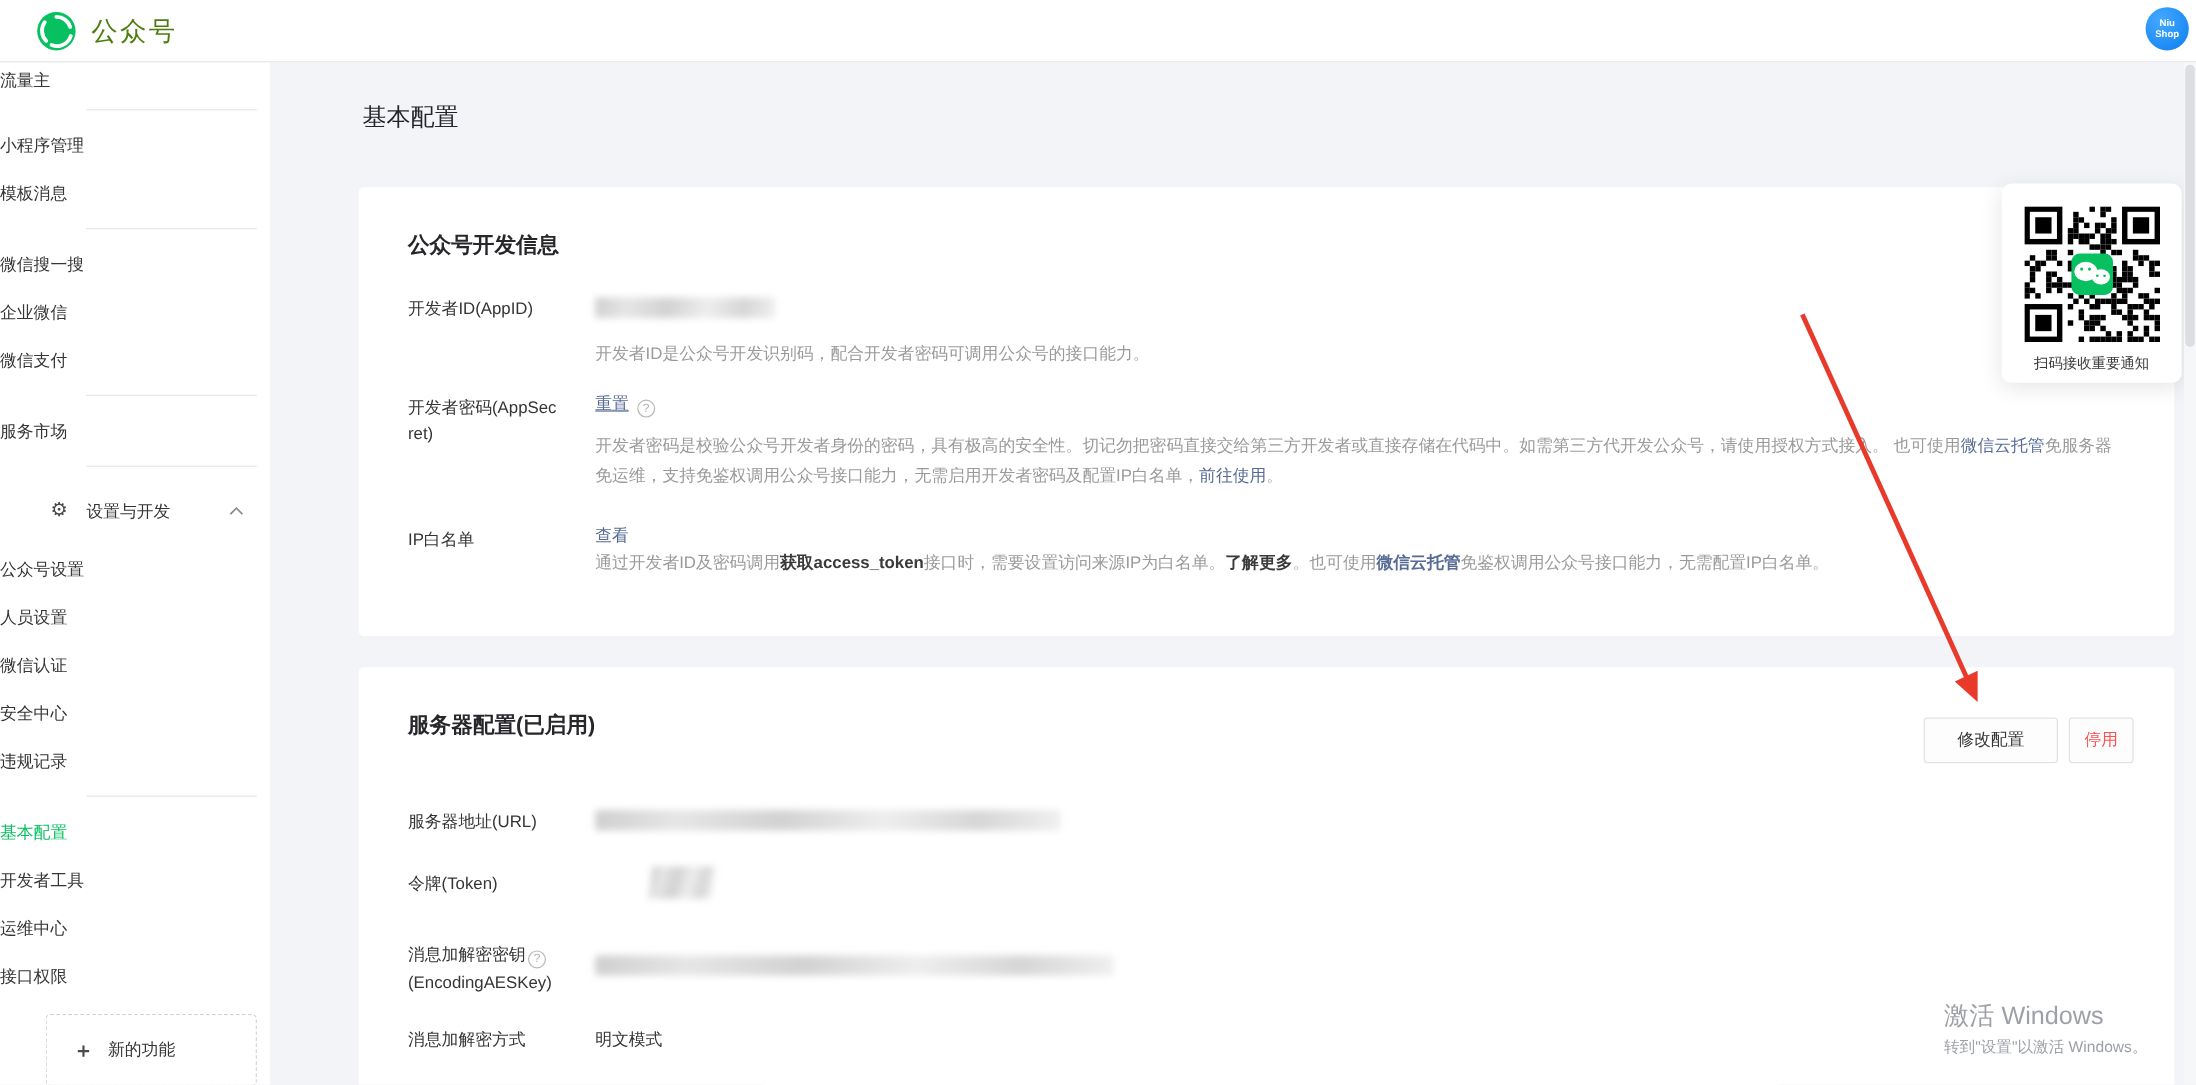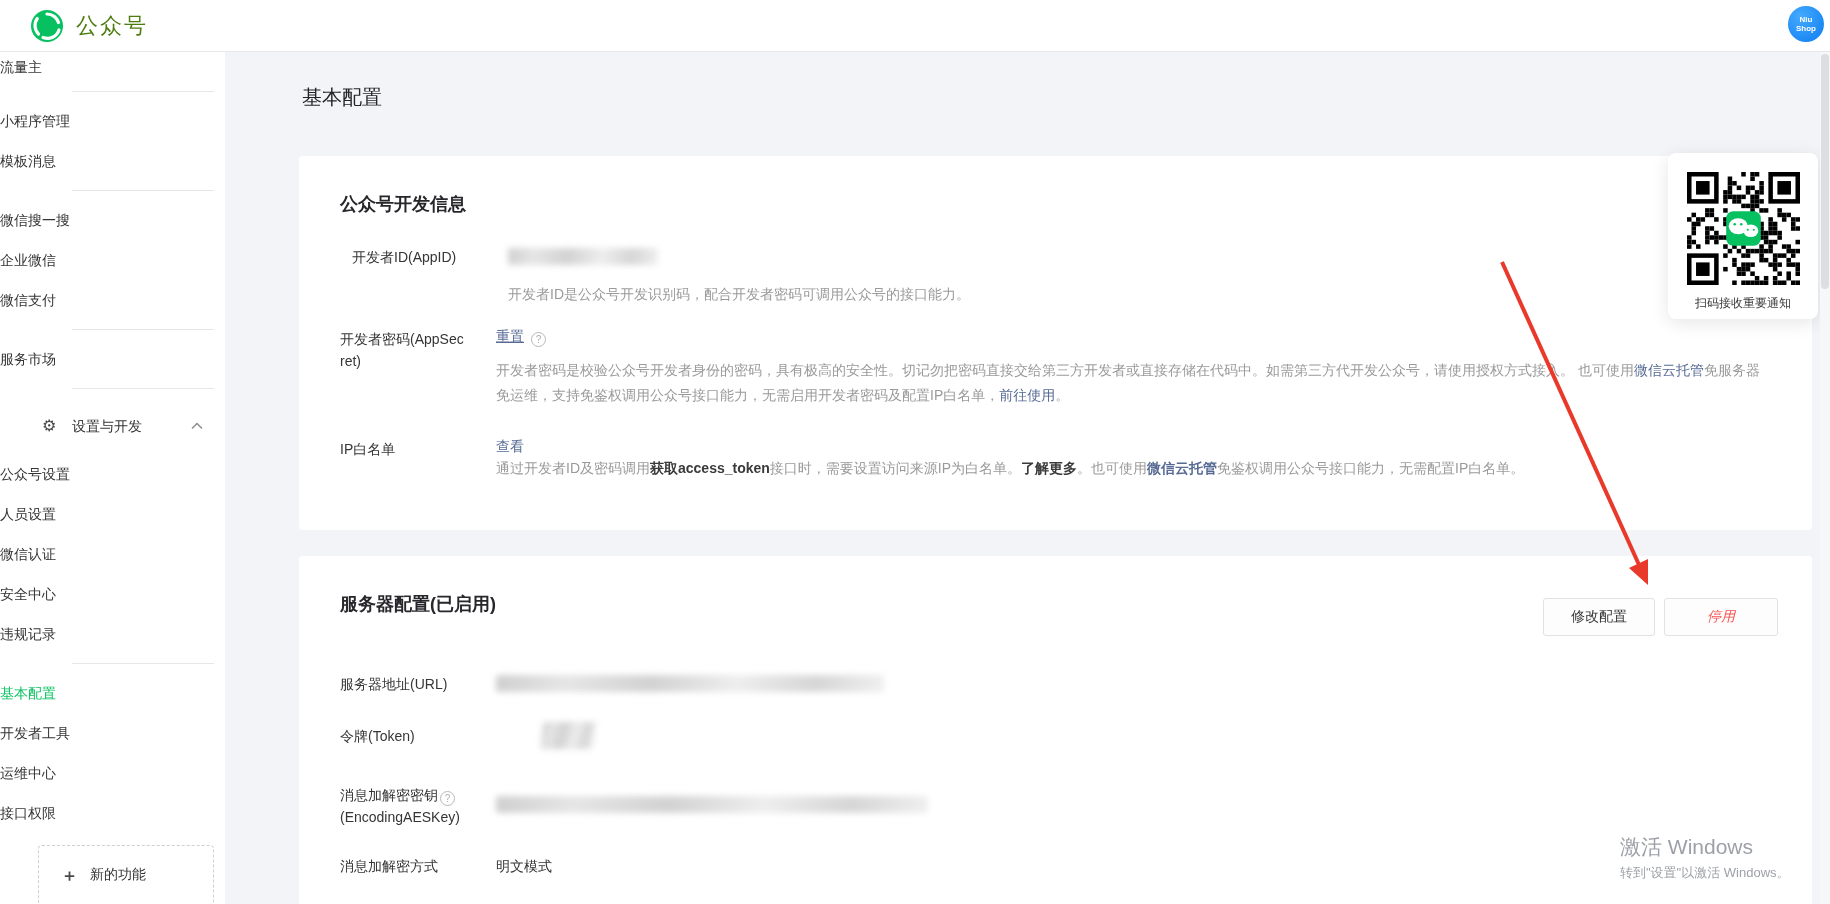--- a/index.html
+++ b/index.html
@@ -53,35 +53,35 @@
   .lnk-strong{color:var(--link-blue);font-weight:700;cursor:pointer;}
   .help{display:inline-block;width:15px;height:15px;border:1px solid #b8b8b8;border-radius:50%;
         color:#b0b0b0;font-size:10px;line-height:13px;text-align:center;vertical-align:-2px;
         margin-left:7px;cursor:pointer;}
   .blur-bar{filter:blur(3px);border-radius:2px;
     background:linear-gradient(100deg,#cfcfcf 0%,#e6e6e6 18%,#d2d2d2 40%,#eeeeee 62%,#d6d6d6 82%,#f0f0f0 100%);}
   #bar-appid{width:150px;height:17px;margin-top:2px;}
   #bar-url{width:388px;height:17px;margin-top:2px;}
   #bar-token{width:52px;height:27px;margin-top:-3px;transform:skewX(-6deg);}
   #bar-aes{width:432px;height:17px;}
-  #card-dev #row-appid{top:90px;margin-left:12px;}
+  #card-dev #row-appid{top:90px;}
   #card-dev #row-appsecret{top:172px;}
   #card-dev #row-ip{top:282px;}
   #row-appid .desc{margin-top:17px;}
   #row-appsecret .desc{margin-top:11px;}
   #row-ip .desc{}
   #card-server #row-url{top:117px;}
   #card-server #row-token{top:169px;gap:46px;}
   #card-server #row-aes{top:228px;}
   #card-server #row-mode{top:299px;}
   #row-aes .fv{padding-top:12px;}
   .btn-group{position:absolute;top:42px;right:34px;display:flex;gap:9px;}
   .btn{height:38px;padding:0 27px;font-size:14px;background:#fdfdfd;border:1px solid #e2e2e4;
        border-radius:3px;color:#353535;cursor:pointer;font-family:inherit;}
-  .btn.danger{color:var(--danger-red);padding:0 42px;font-style:italic;}
+  .btn.danger{color:var(--danger-red);padding:0 12px;}
   .mode-value{color:#353535;line-height:22px;}
   
   .qr-panel{position:absolute;left:1668px;top:153px;width:150px;height:166px;background:#fff;
             border-radius:8px;box-shadow:0 4px 18px rgba(0,0,0,0.10);z-index:20;text-align:center;}
   .qr-panel svg{margin-top:19px;}
   .qr-caption{font-size:12px;color:#3a3a3a;margin-top:7px;}
   
   .arrow-overlay{position:absolute;left:0;top:0;width:1830px;height:904px;z-index:30;pointer-events:none;}
   .watermark{position:absolute;left:1620px;top:834px;color:#9da1a7;z-index:25;}
   .watermark .w1{font-size:21px;line-height:26px;}

